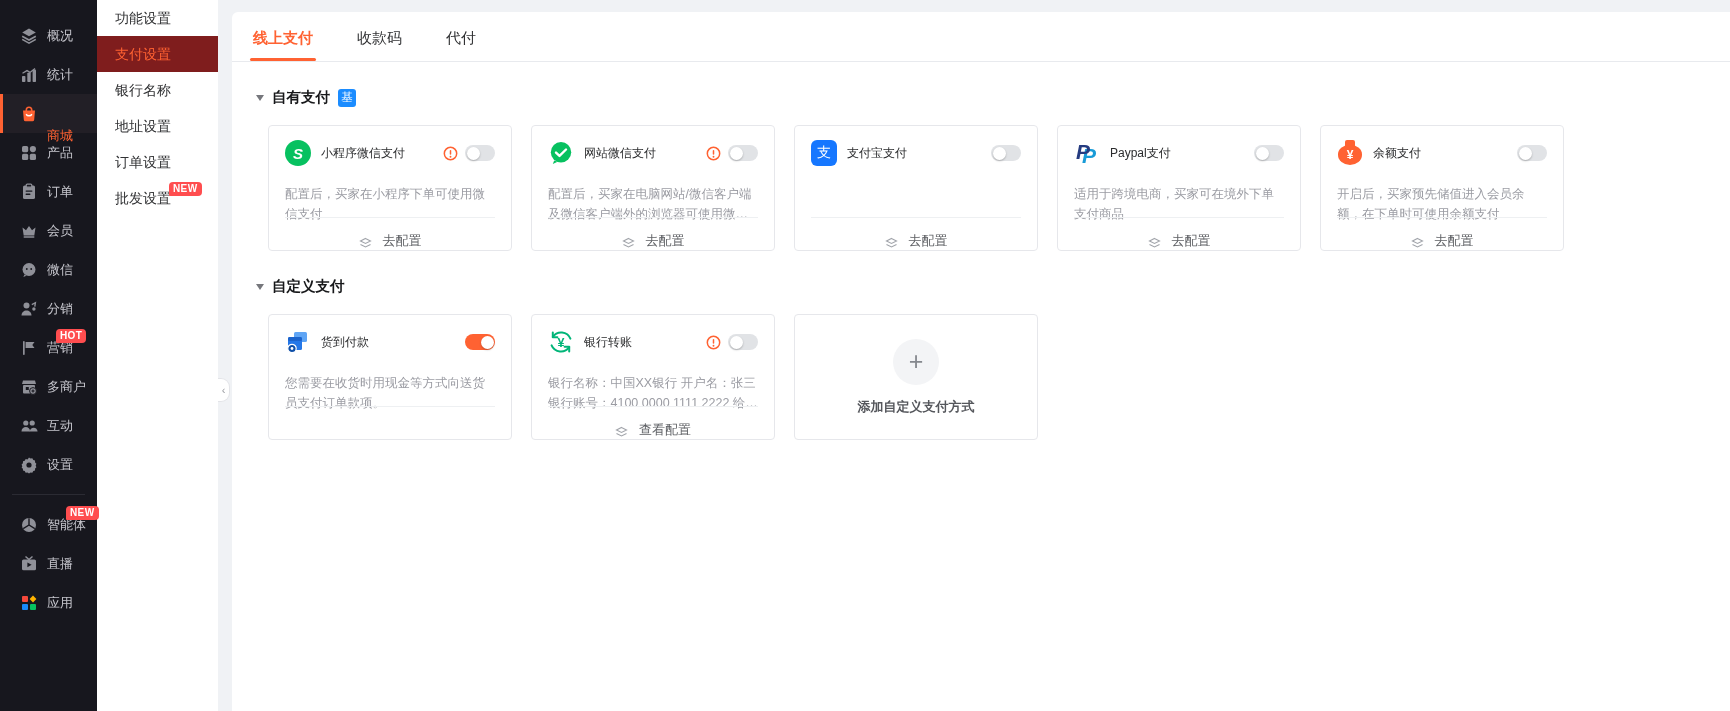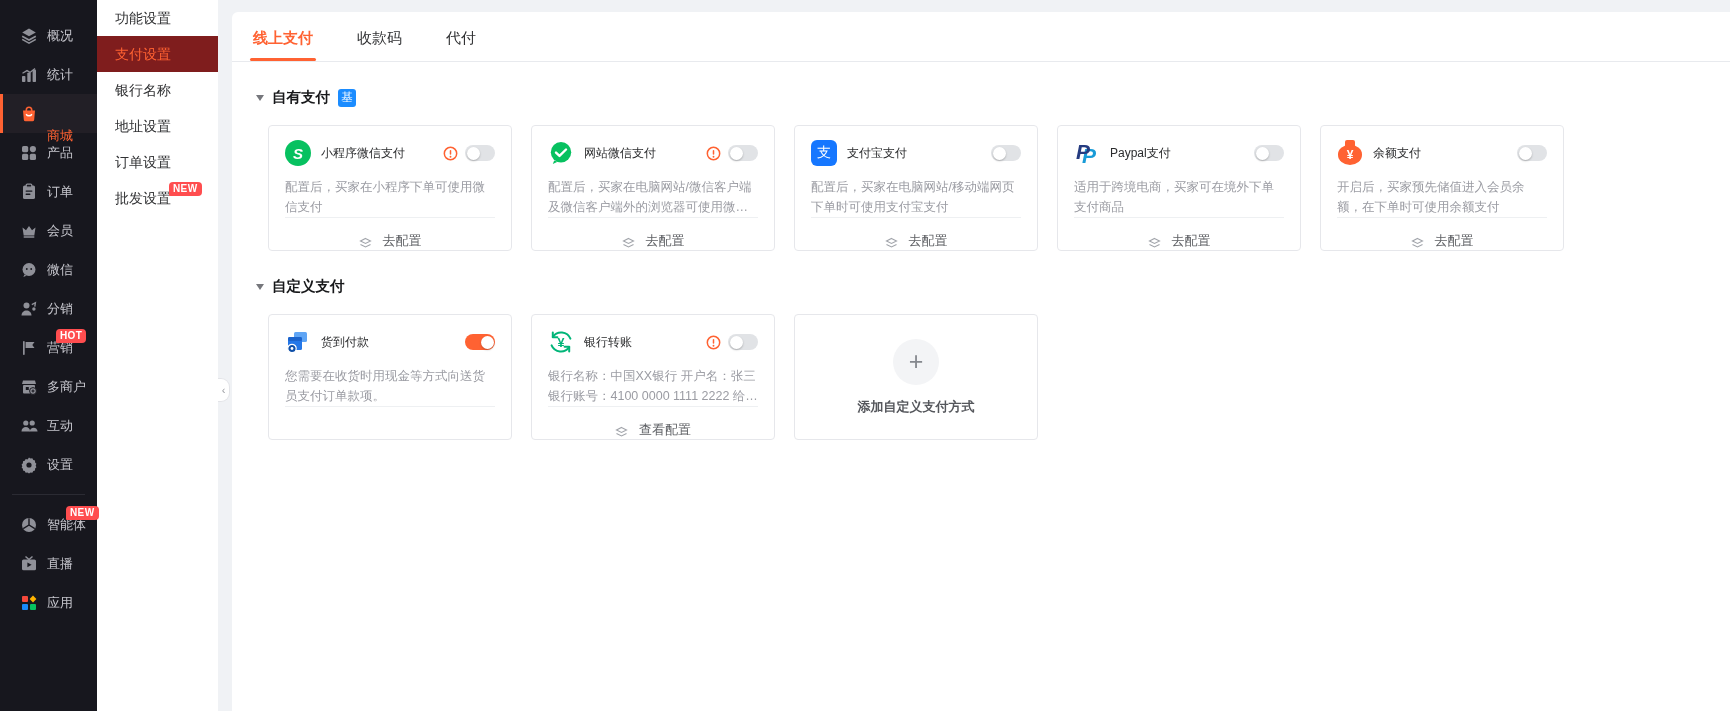--- a/index.html
+++ b/index.html
@@ -51,21 +51,21 @@
   .pay-icon { width:26px; height:26px; margin-right:10px; flex:none; display:flex; align-items:center; justify-content:center; position:relative; }
   .pay-icon svg { width:26px; height:26px; }
   .card-title { font-size:12px; color:#2b2c2e; font-weight:500; flex:1; white-space:nowrap; overflow:hidden; }
   .head-right { display:flex; align-items:center; gap:7px; flex:none; }
   .warn { width:15px; height:15px; display:flex; }
   .switch { width:30px; height:16px; border-radius:8px; background:#e1e3e6; position:relative; cursor:pointer; flex:none; }
   .switch::after { content:""; position:absolute; width:13px; height:13px; border-radius:50%; background:#fff; top:1.5px; left:1.5px; box-shadow:0 1px 2px rgba(0,0,0,.25); }
   .switch.on { background:#ff6232; }
   .switch.on::after { left:auto; right:1.5px; }
   .card-desc {
-    margin-top:11px; font-size:12.5px; line-height:20px; color:#9b9ca3;
+    margin-top:18px; font-size:12.5px; line-height:20px; color:#9b9ca3;
     display:-webkit-box; -webkit-line-clamp:2; -webkit-box-orient:vertical; overflow:hidden;
   }
   .card-foot {
     position:absolute; left:16px; right:16px; bottom:0; height:33px;
     border-top:1px solid #eef0f2; display:flex; align-items:flex-end; justify-content:center;
     gap:11px; font-size:13px; color:#5f6165; cursor:pointer;
   }
   .cfg-ic { width:13px; height:13px; }
   
   .pi-mini { background:#07c160; border-radius:50%; color:#fff; font-weight:bold; font-size:15px; font-style:italic; }
@@ -349,21 +349,20 @@
       </div>
 
       <div class="card">
         <div class="card-head">
           <span class="pay-icon pi-ali">支</span>
           <span class="card-title">支付宝支付</span>
           <span class="head-right">
             <span class="switch"></span>
           </span>
         </div>
-        <div class="card-desc">配置后，买家在电脑网站/移动端网页下单时可使用支付宝支付</div>
         <div class="card-foot">
           <svg class="cfg-ic" viewBox="0 0 14 14">
               <path d="M7 1.6 12.4 4.3 7 7 1.6 4.3z" fill="none" stroke="#a2a5ab" stroke-width="1.2"></path>
               <path d="M1.6 8 7 10.7 12.4 8" fill="none" stroke="#a2a5ab" stroke-width="1.2"></path>
             </svg>
           <span>去配置</span>
         </div>
       </div>
 
       <div class="card">

